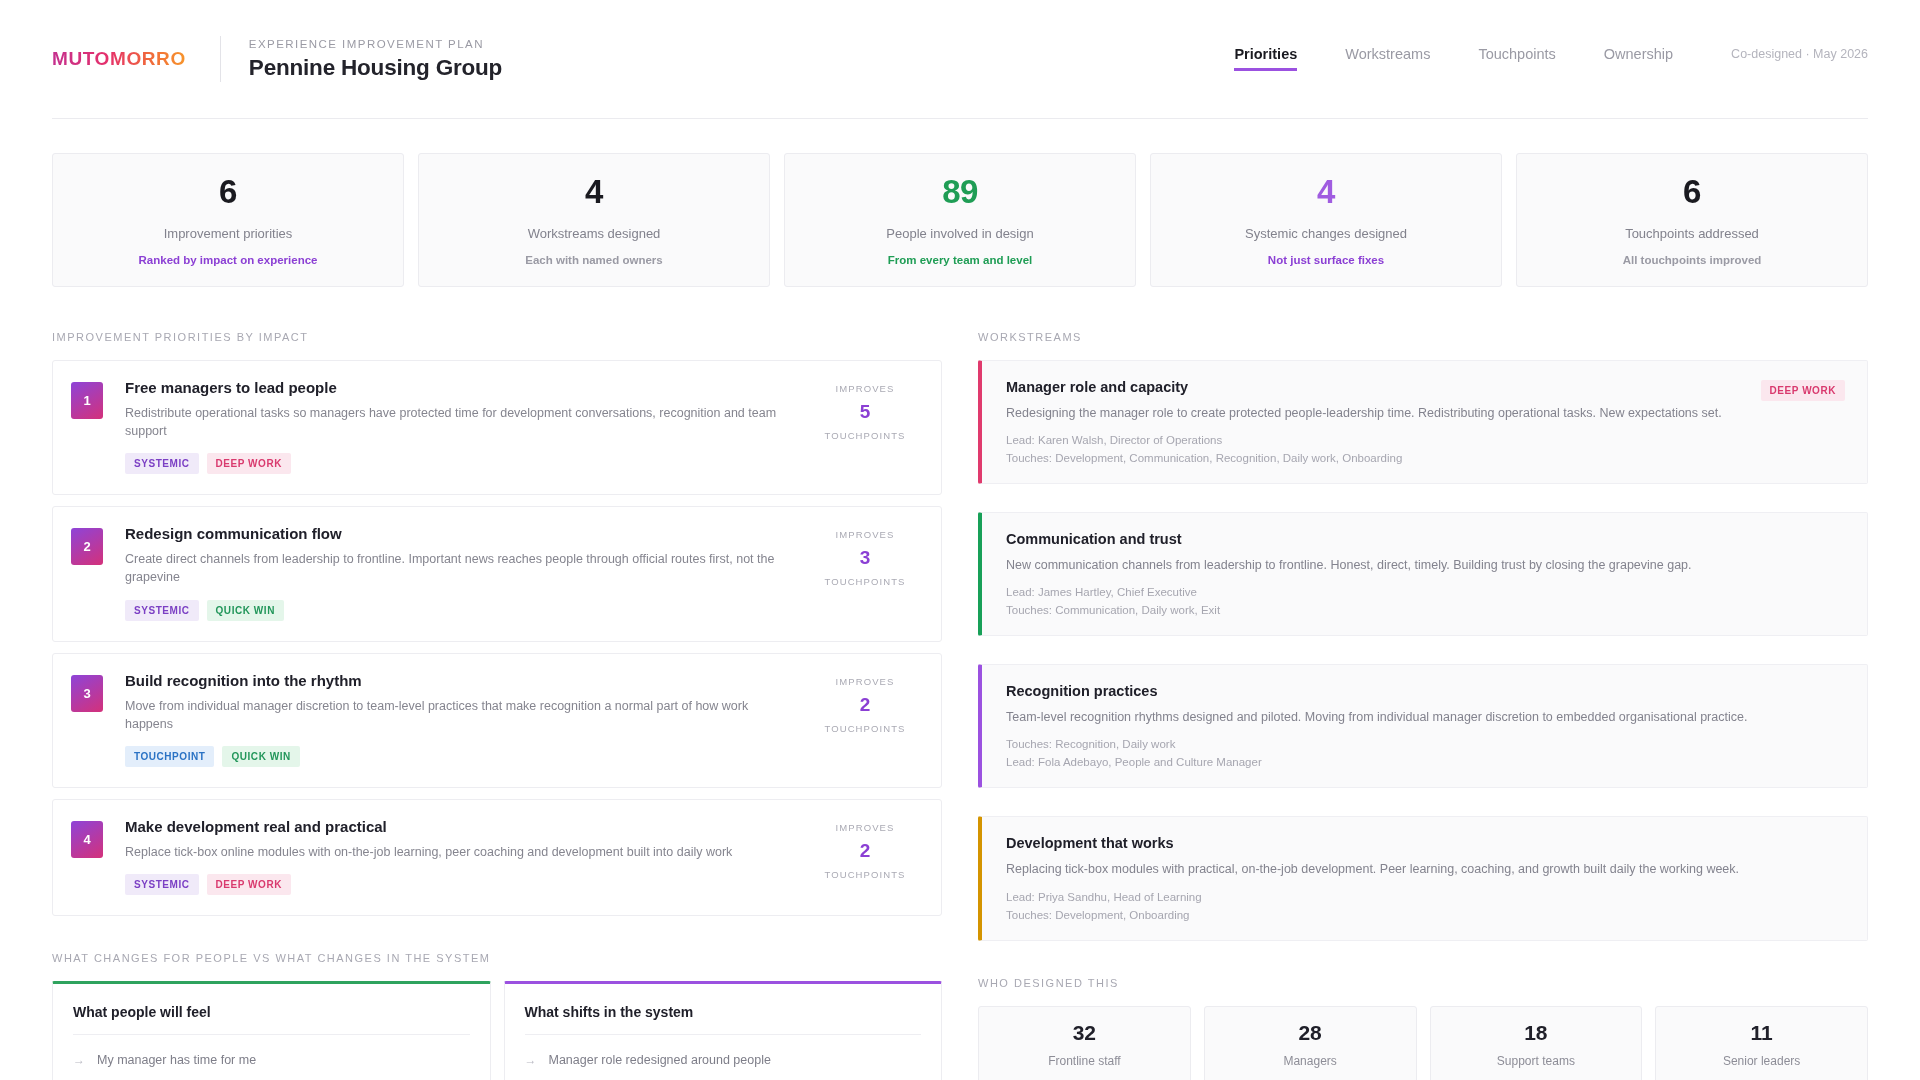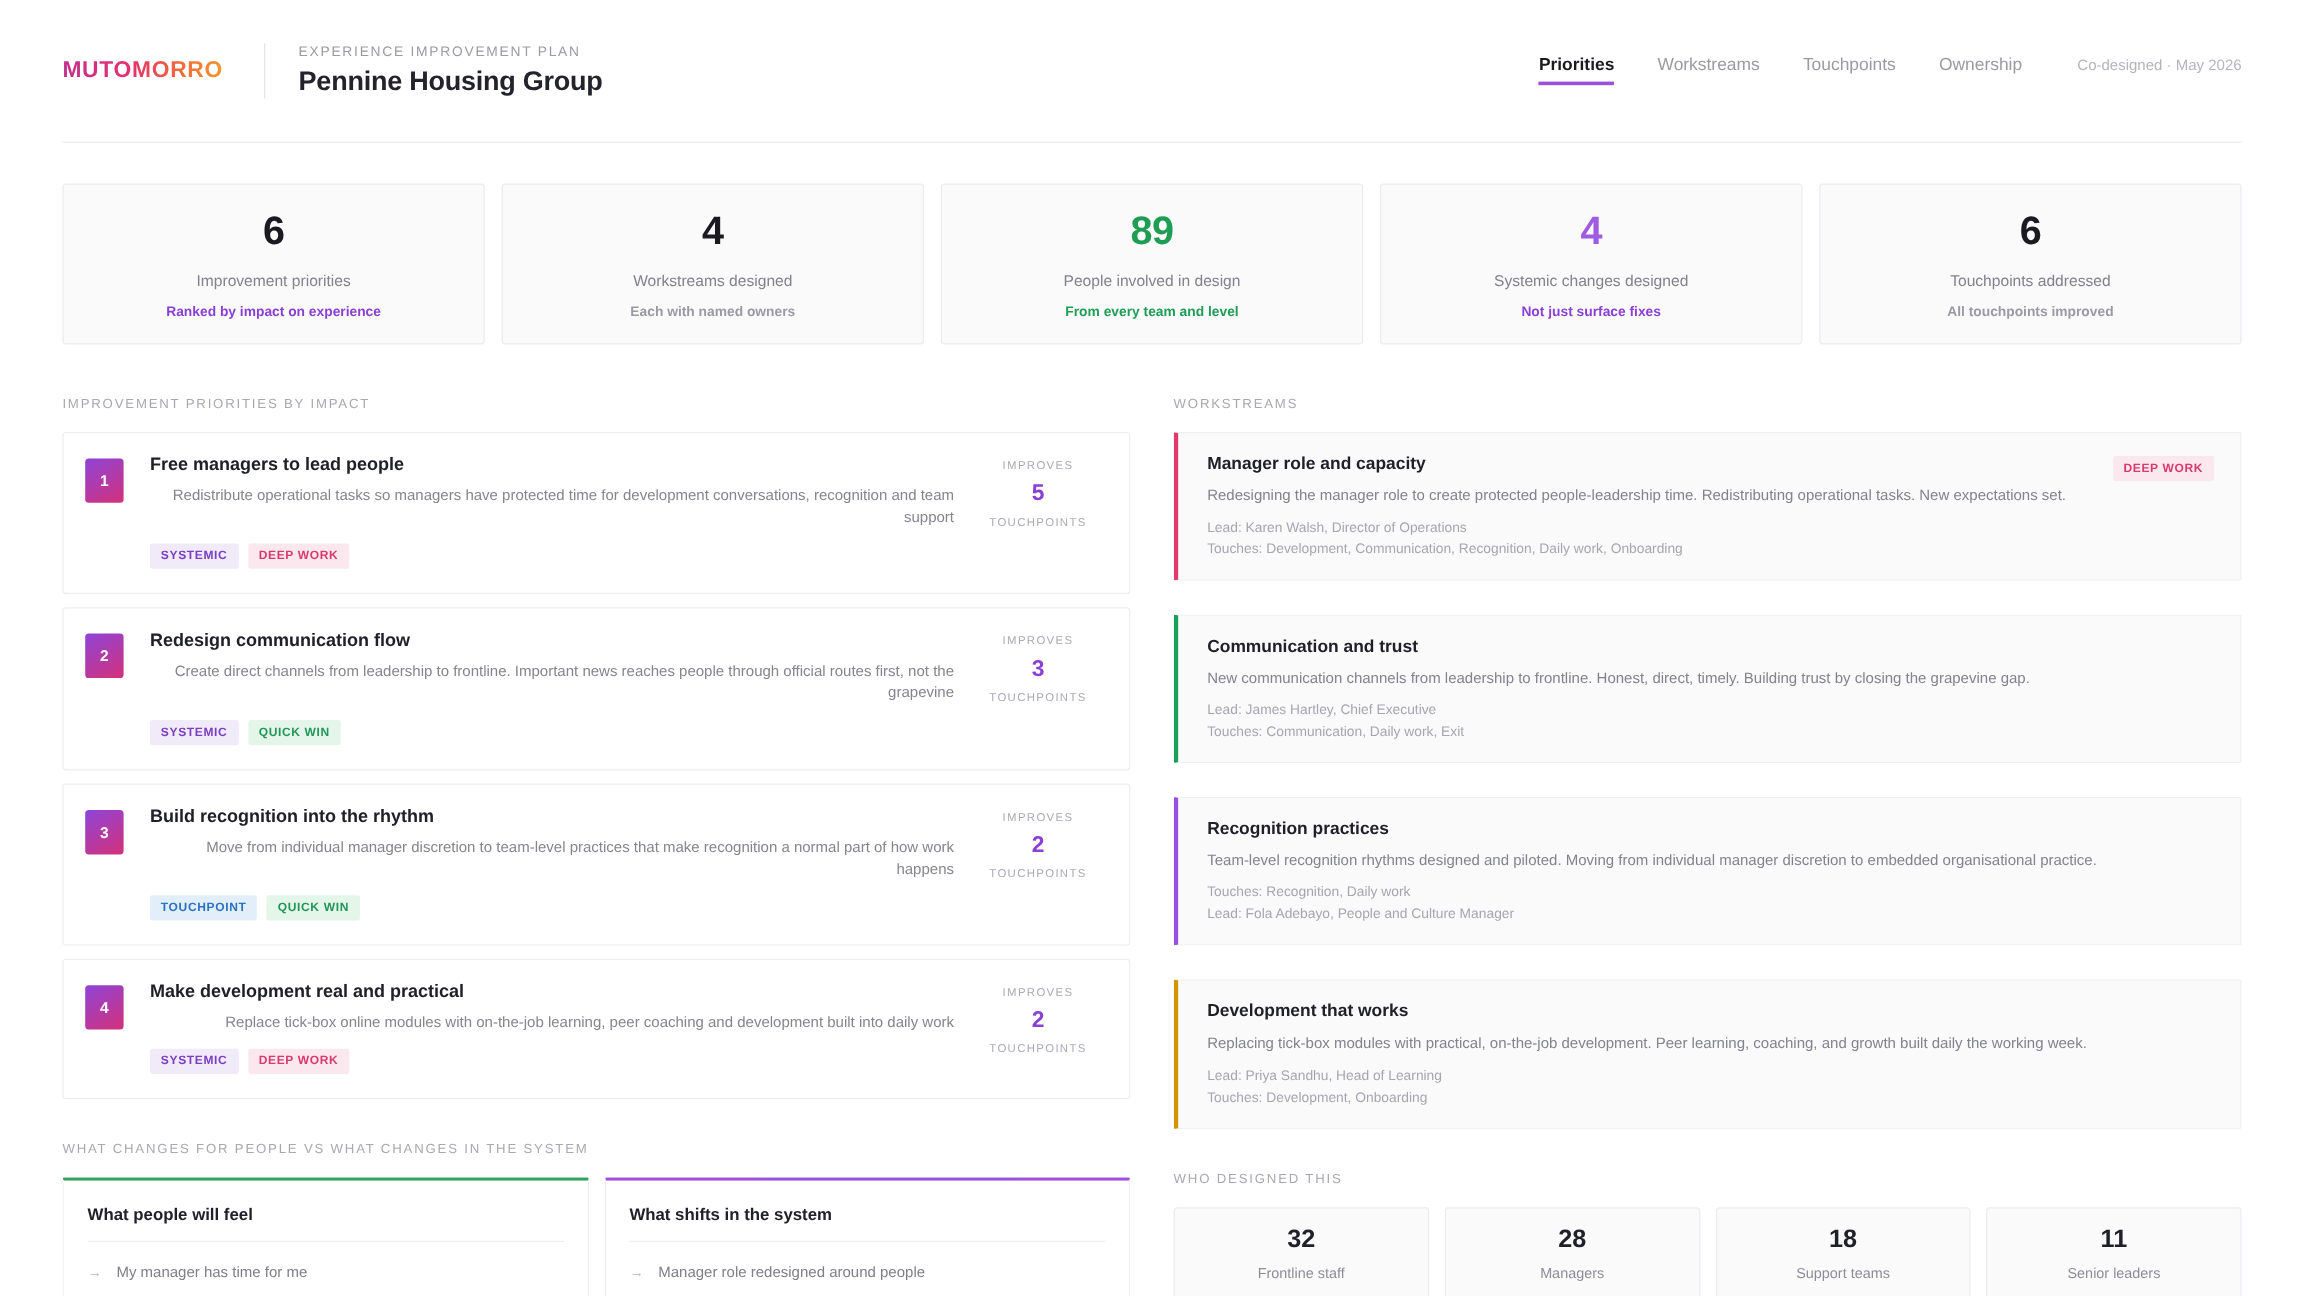--- a/index.html
+++ b/index.html
@@ -46,21 +46,21 @@
   .org-title {
     font-size: 22.5px;
     font-weight: 700;
     color: #23232b;
     letter-spacing: -0.2px;
   }
   .nav {
     margin-left: auto;
     display: flex;
     align-items: center;
-    gap: 36px;
+    gap: 48px;
     padding-bottom: 2px;
   }
   .nav-item {
     font-size: 14.5px;
     color: #9a9aa4;
     padding-bottom: 9px;
     position: relative;
     cursor: pointer;
     white-space: nowrap;
   }
@@ -170,21 +170,20 @@
     font-size: 15px;
     font-weight: 700;
     color: #20202a;
     margin-bottom: 8px;
   }
   .priority-desc {
     font-size: 12.5px;
     color: #85858f;
     line-height: 1.45;
     margin-bottom: 13px;
-    text-align: right;
   }
   .tag-row { display: flex; gap: 8px; }
   .tag {
     font-size: 10px;
     font-weight: 700;
     letter-spacing: 0.55px;
     padding: 5px 9px;
     border-radius: 2px;
     text-transform: uppercase;
     white-space: nowrap;

